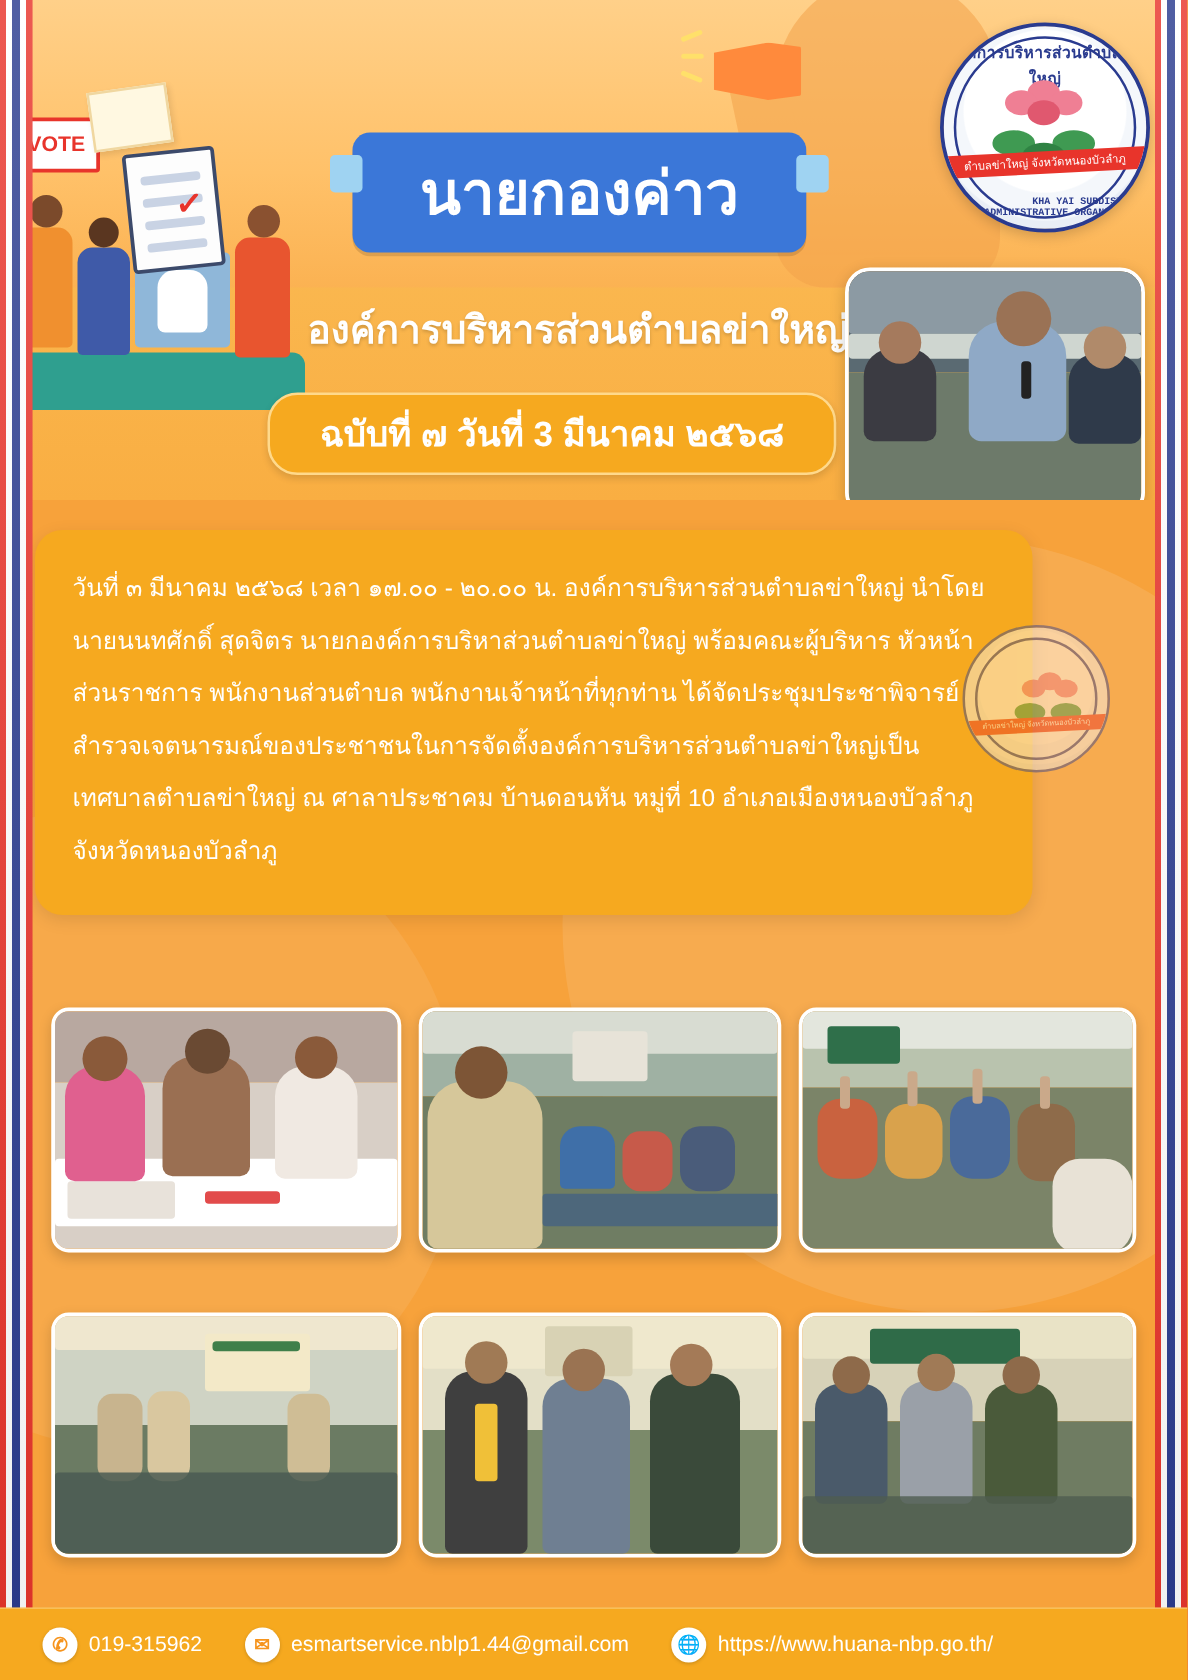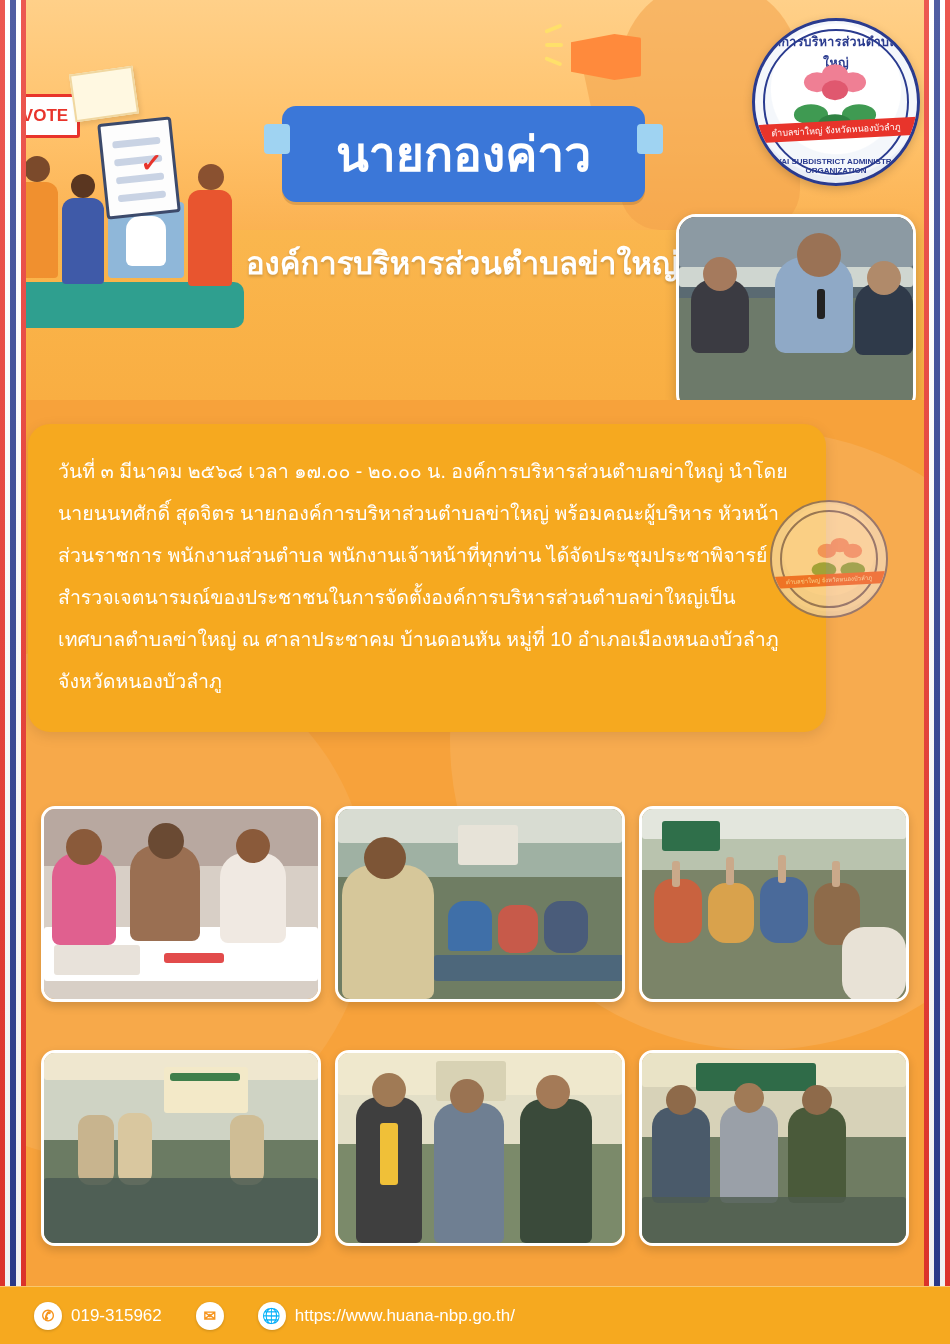--- a/index.html
+++ b/index.html
@@ -186,22 +186,22 @@
   }
   .seal .leaf {
     position:absolute; width: 34px; height: 20px; border-radius: 50% 50% 45% 45%; background:#3f9a52;
   }
   .seal .band {
     position:absolute; left: -6px; right: -6px; bottom: 44px; height: 18px;
     background:#e8342b; transform: rotate(-3deg);
   }
   .seal .band span { color:#fff; font-size: 9px; display:block; text-align:center; line-height:18px; }
   .seal .arc-bottom {
-    position:absolute; left:0; right:0; bottom: 8px; text-align:center;
-    color:#2a3b8f; font-size: 8px; font-weight:bold;
+    position:absolute; left:0; right:0; bottom: 8px; text-align:right;
+    color:#2a3b8f; font-size: 8px; font-weight:bold;font-family:Liberation Mono, monospace;
   }
 
   
   .hero-photo {
     position:absolute; right: 34px; top: 214px; width: 240px; height: 200px;
     border-radius: 20px; overflow:hidden;
     border: 3px solid #ffffff;
     box-shadow: 0 4px 12px rgba(0,0,0,.2);
     z-index: 5;
   }
@@ -304,20 +304,21 @@
           <i></i>
           <i></i>
           <i></i>
         </div>
       <div class="mega-body"></div>
     </div>
     <div class="paper"></div>
 
     <div class="subtitle-pill">นายกองค่าว</div>
     <div class="org-name">องค์การบริหารส่วนตำบลข่าใหญ่</div>
+    <div class="issue-pill">ฉบับที่ ๗ วันที่ 3 มีนาคม ๒๕๖๘</div>
 
     <div class="seal">
       <div class="ring"></div>
       <div class="arc-top">องค์การบริหารส่วนตำบลข่าใหญ่</div>
       <div class="flower">
         <div class="petal" style="left:34px; top:0;"></div>
         <div class="petal" style="left:16px; top:8px;"></div>
         <div class="petal" style="left:52px; top:8px;"></div>
         <div class="petal" style="left:34px; top:16px; background:#e0586f;"></div>
         <div class="leaf" style="left:6px; top:40px;"></div>
@@ -463,20 +464,21 @@
   </div>
 
   <div class="footer">
     <div class="foot-item">
       <span class="foot-icon">✆</span>
       <span>019-315962</span>
     </div>
     <div class="foot-sep"></div>
     <div class="foot-item">
       <span class="foot-icon">✉</span>
+      <span>esmartservice.nblp1.44@gmail.com</span>
     </div>
     <div class="foot-sep"></div>
     <div class="foot-item">
       <span class="foot-icon">🌐</span>
       <span>https://www.huana-nbp.go.th/</span>
     </div>
   </div>
 
 </div>
 

